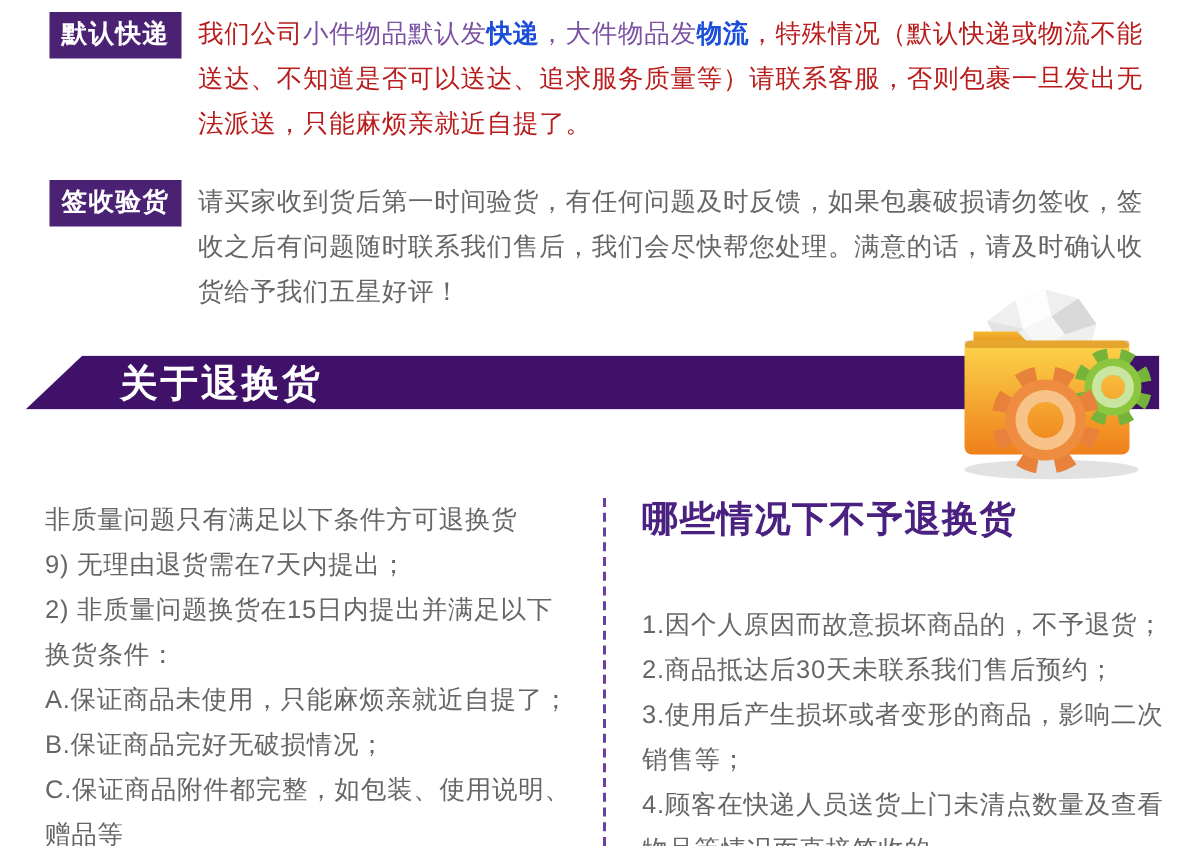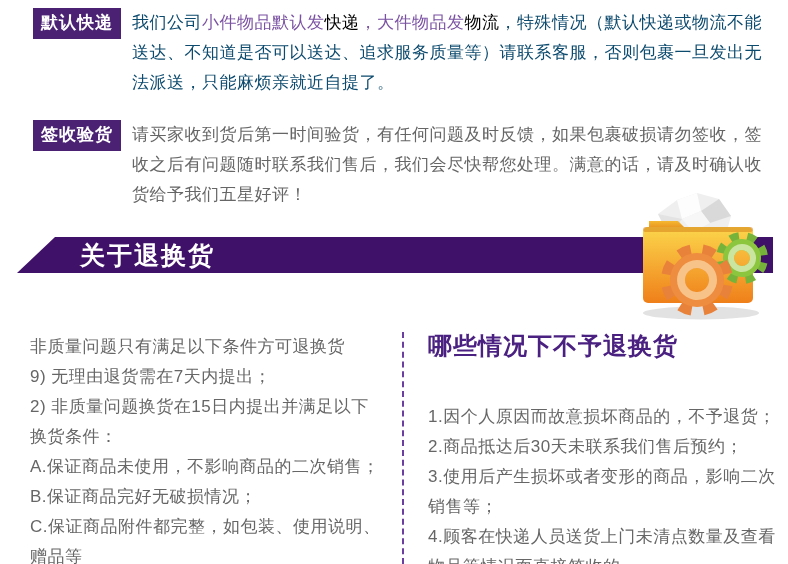--- a/index.html
+++ b/index.html
@@ -35,23 +35,23 @@
     white-space: nowrap;
   }
 
   .para {
     margin-left: 11px;
     font-size: 17px;
     line-height: 30px;
     color: #666666;
     letter-spacing: 0.5px;
   }
-  .seg-gray { color: #0c4a6e; }
+  .seg-gray { color: #b91c1c; }
   .seg-purple { color: #7B52A3; }
-  .seg-purple-bold { color: #000000; font-weight: normal; }
+  .seg-purple-bold { color: #1d4ed8; font-weight: bold; }
 
   
   .banner {
     position: absolute;
     top: 237px;
     left: 17px;
     right: 15px;
     height: 36px;
     background: #3F1168;
     clip-path: polygon(38px 0, 100% 0, 100% 100%, 0 100%);
@@ -183,21 +183,21 @@
       </g>
     </svg>
   </div>
 
   <div class="columns">
 
     <div class="col-left">
       <p>非质量问题只有满足以下条件方可退换货</p>
       <p>9) 无理由退货需在7天内提出；</p>
       <p>2) 非质量问题换货在15日内提出并满足以下换货条件：</p>
-      <p>A.保证商品未使用，不影响商品的二次销售；</p>
+      <p>A.保证商品未使用，只能麻烦亲就近自提了；</p>
       <p>B.保证商品完好无破损情况；</p>
       <p>C.保证商品附件都完整，如包装、使用说明、赠品等</p>
     </div>
 
     <div class="divider"></div>
 
     <div class="col-right">
       <div class="col-right-heading">哪些情况下不予退换货</div>
       <div class="col-right-list">
         <p>1.因个人原因而故意损坏商品的，不予退货；</p>

